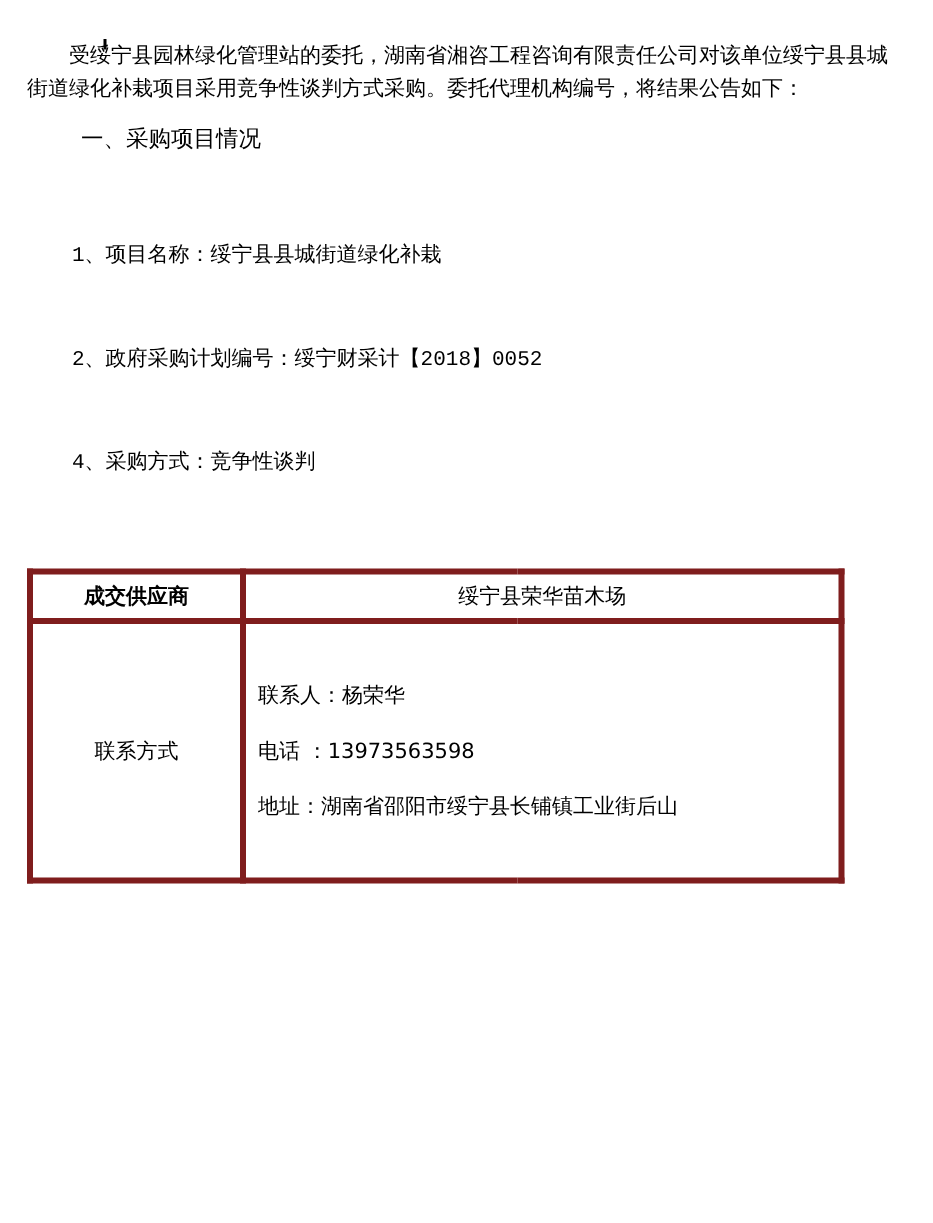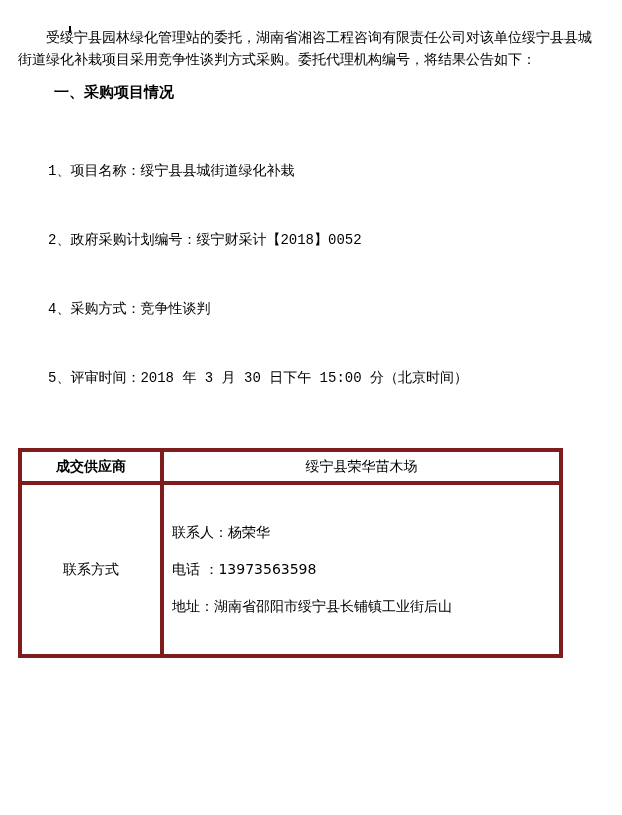--- a/index.html
+++ b/index.html
@@ -5,21 +5,21 @@
   html,body{margin:0;padding:0;}
   body{
     width:622px;height:815px;background:#ffffff;color:#000;
     font-family:"DejaVu Sans","Liberation Sans",sans-serif;
     font-size:14px;overflow:hidden;
   }
   .page{position:relative;width:622px;height:815px;background:#fff;}
   .doc{padding:0 18px;}
   .cursor-mark{position:absolute;left:69px;top:0;width:2px;height:7px;background:#000;}
   .intro{margin:26px 0 0 0;line-height:22px;text-indent:2em;width:586px;white-space:pre-wrap;}
-  .h{font-weight:bold;font-size:15px;margin:12px 0 0 36px;line-height:20px;}
+  .h{font-weight:normal;font-size:15px;margin:12px 0 0 36px;line-height:20px;}
   .h2{margin-top:6px;}
   .items{margin:12px 0 0 30px;line-height:23px;white-space:pre-wrap;font-family:Liberation Mono, monospace;}
   .items div{height:23px;}
   .items .sub{margin-left:28px;}
   .uline{text-decoration:underline;text-underline-offset:3px;}
   table{border-collapse:collapse;table-layout:fixed;}
   td{border:4px solid #7f1d1d;padding:0 6px;overflow:hidden;white-space:pre-wrap;}
   .tbl1{width:541px;margin-top:12px;border:2px solid #000;}
   .tbl1 td.lab{text-align:center;}
   .bold{font-weight:bold;}
@@ -35,21 +35,20 @@
   <div class="doc">
 
     <p class="intro">受绥宁县园林绿化管理站的委托，湖南省湘咨工程咨询有限责任公司对该单位绥宁县县城街道绿化补栽项目采用竞争性谈判方式采购。委托代理机构编号，将结果公告如下：</p>
 
     <div class="h">一、采购项目情况</div>
 
     <div class="items">
       <div>1、项目名称：绥宁县县城街道绿化补栽</div>
       <div>2、政府采购计划编号：绥宁财采计【2018】0052</div>
       <div>4、采购方式：竞争性谈判</div>
-      <div>5、评审时间：2018 年 3 月 30 日下午 15:00 分（北京时间）</div>
     </div>
 
 
     <table class="tbl1">
       <colgroup>
           <col style="width:142px">
           <col style="width:62px">
           <col style="width:121px">
           <col style="width:216px">
         </colgroup>

